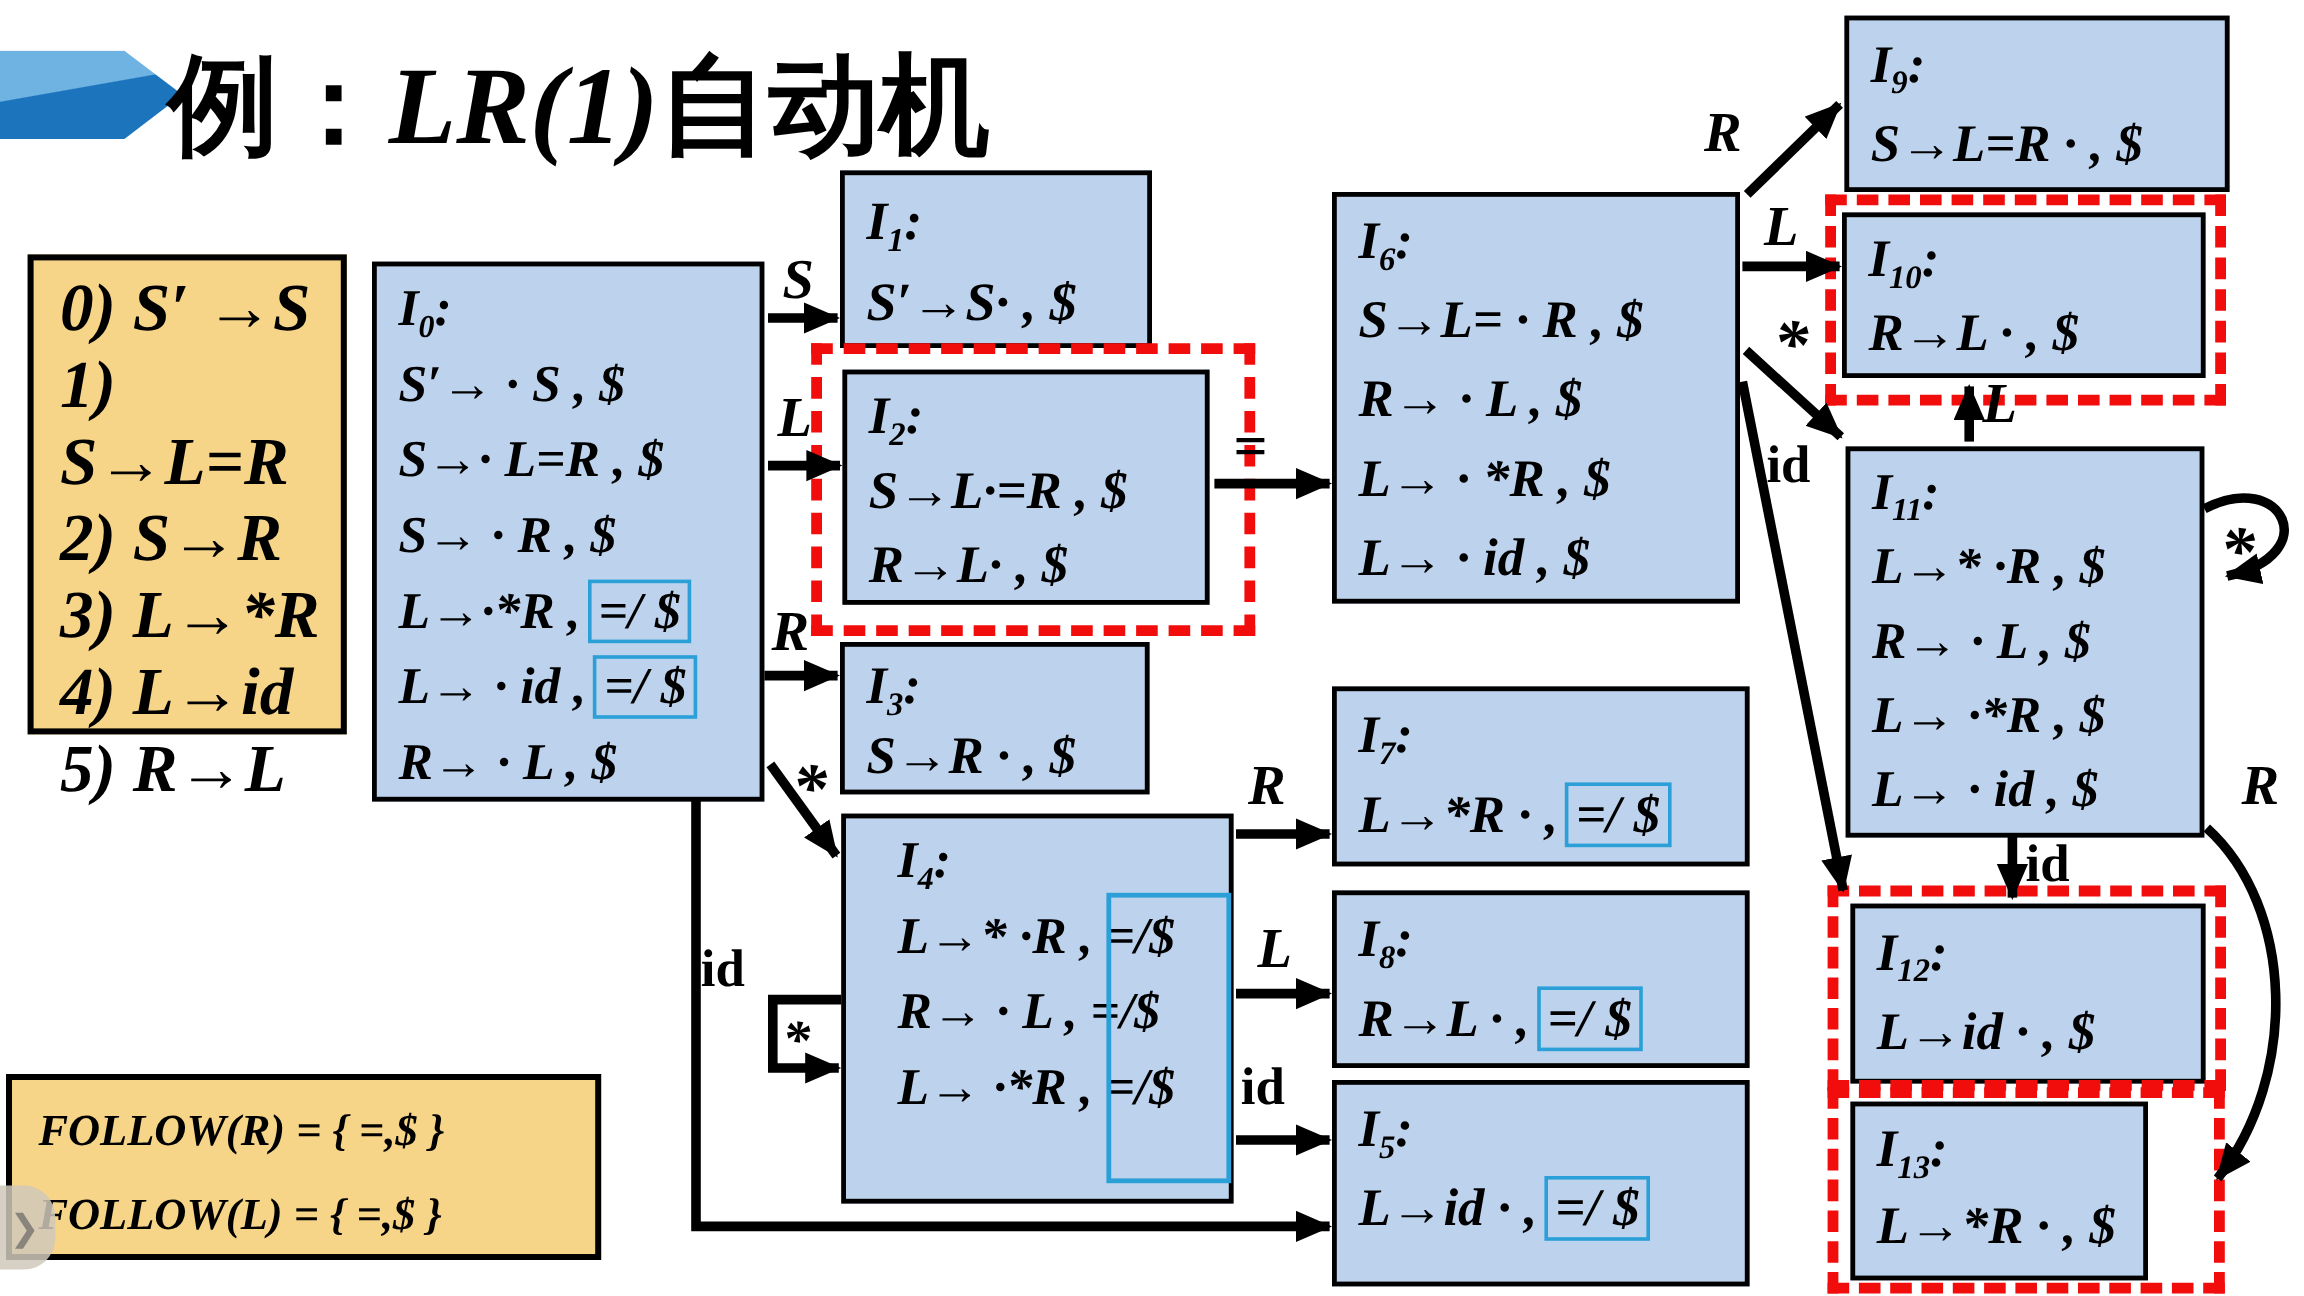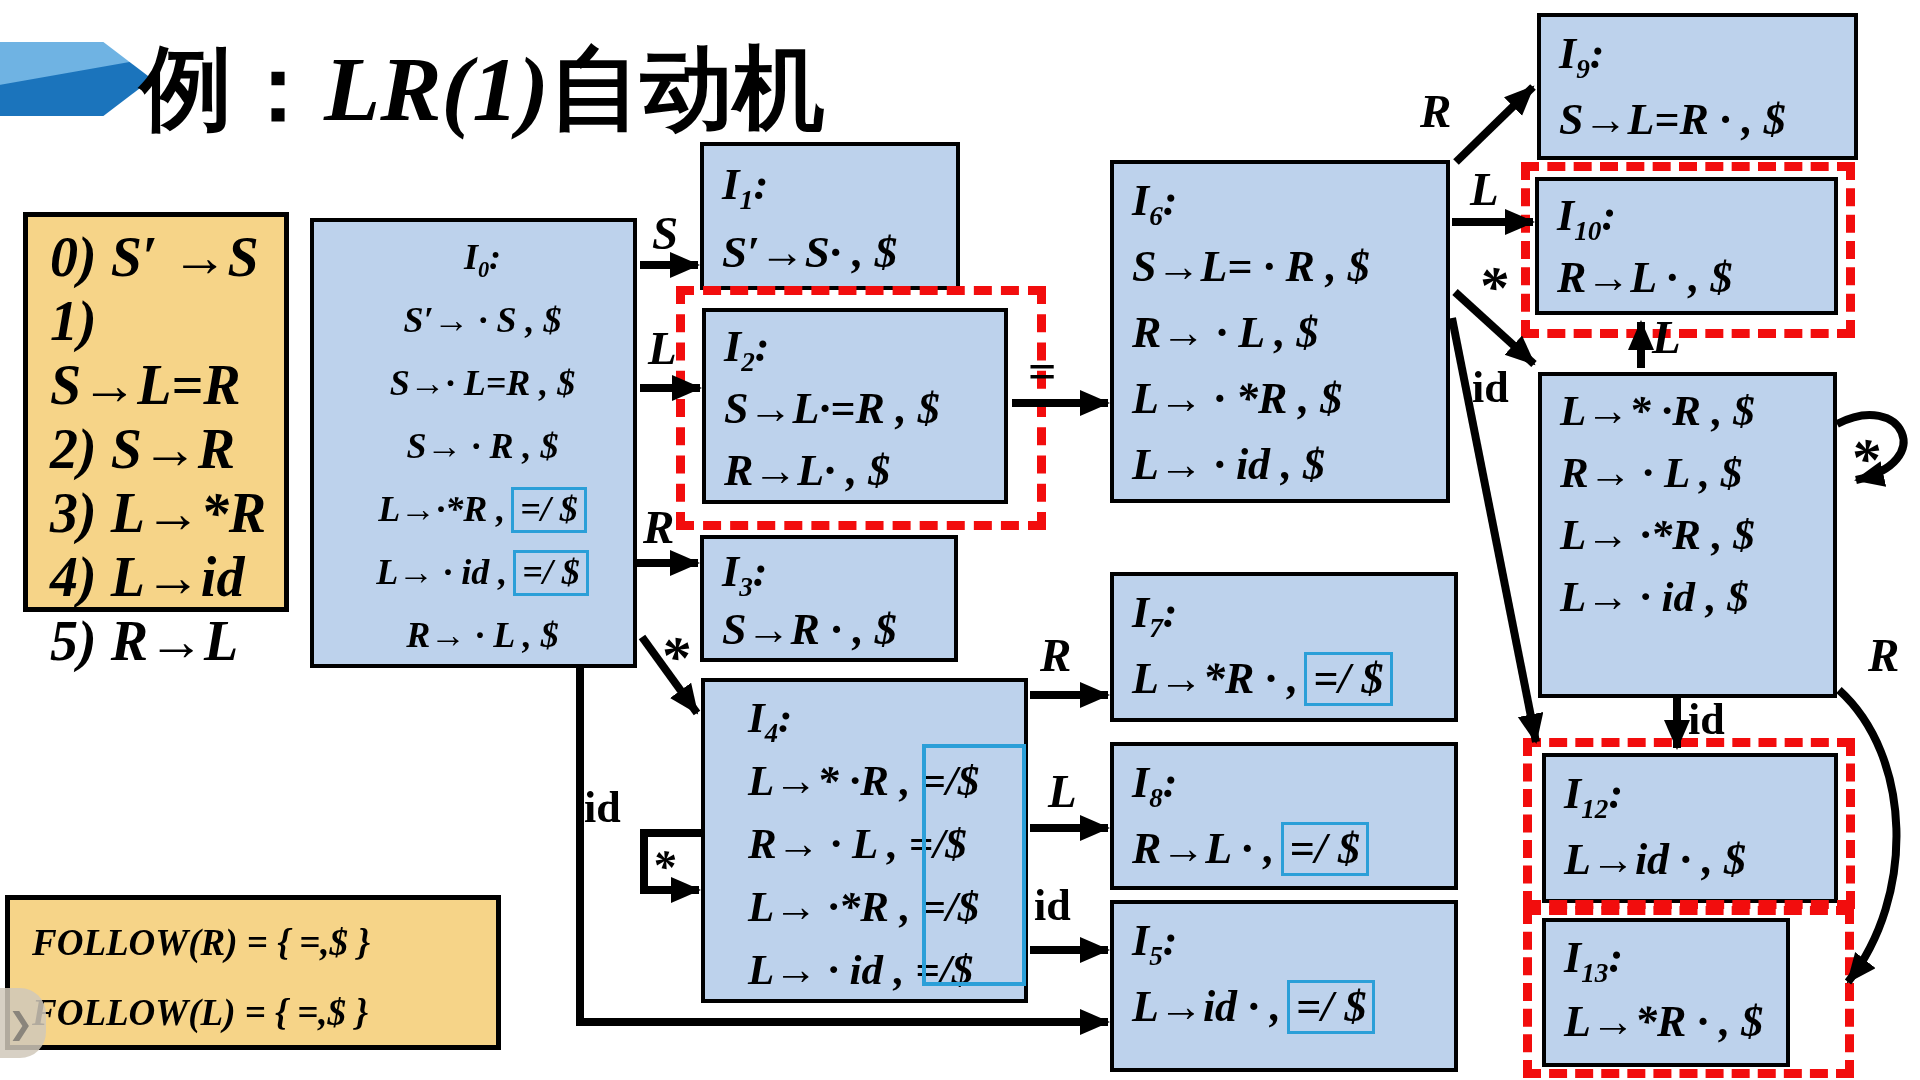--- a/index.html
+++ b/index.html
@@ -44,21 +44,21 @@
   <div class="line">3) L→*R</div>
   <div class="line">4) L→id</div>
   <div class="line">5) R→L</div>
 </div>
 
 <div class="tan" style="left:5px;top:895px;width:496px;height:155px;font-size:37px;line-height:70px;">
   <div class="line">FOLLOW(R) = { =,$ }</div>
   <div class="line">FOLLOW(L) = { =,$ }</div>
 </div>
 
-<div class="box" style="left:310px;top:218px;width:327px;height:450px;line-height:63px;font-size:36px;text-align:center;">
+<div class="box" style="left:310px;top:218px;width:327px;height:450px;line-height:63px;font-size:43px;">
   <div class="line"><span>I</span><sub>0</sub><span>:</span></div>
   <div class="line"><span>S′→ · S , $</span></div>
   <div class="line"><span>S→· L=R , $</span></div>
   <div class="line"><span>S→ · R , $</span></div>
   <div class="line"><span>L→·*R ,</span><span class="hl">=/ $</span></div>
   <div class="line"><span>L→ · id ,</span><span class="hl">=/ $</span></div>
   <div class="line"><span>R→ · L , $</span></div>
 </div>
 
 <div class="box" style="left:700px;top:142px;width:260px;height:148px;line-height:68px;font-size:45px;">
@@ -76,21 +76,20 @@
 <div class="box" style="left:700px;top:535px;width:258px;height:127px;line-height:58px;font-size:44px;">
   <div class="line"><span>I</span><sub>3</sub><span>:</span></div>
   <div class="line"><span>S→R · , $</span></div>
 </div>
 
 <div class="box" style="left:701px;top:678px;width:327px;height:325px;line-height:63px;font-size:43px;padding-left:43px;">
   <div class="line"><span>I</span><sub>4</sub><span>:</span></div>
   <div class="line"><span>L→* ·R , =/$</span></div>
   <div class="line"><span>R→ · L , =/$</span></div>
   <div class="line"><span>L→ ·*R , =/$</span></div>
-  <div class="line"><span>L→ · id , =/$</span></div>
 </div>
 <div class="cyanrect" style="left:922px;top:744px;width:104px;height:242px;"></div>
 
 <div class="box" style="left:1110px;top:160px;width:340px;height:343px;line-height:66px;font-size:44px;">
   <div class="line"><span>I</span><sub>6</sub><span>:</span></div>
   <div class="line"><span>S→L= · R , $</span></div>
   <div class="line"><span>R→ · L , $</span></div>
   <div class="line"><span>L→ · *R , $</span></div>
   <div class="line"><span>L→ · id , $</span></div>
 </div>
@@ -115,20 +114,21 @@
   <div class="line"><span>S→L=R · , $</span></div>
 </div>
 
 <div class="dashed" style="left:1521px;top:162px;width:334px;height:176px;"></div>
 <div class="box" style="left:1535px;top:177px;width:303px;height:138px;line-height:62px;font-size:44px;">
   <div class="line"><span>I</span><sub>10</sub><span>:</span></div>
   <div class="line"><span>R→L · , $</span></div>
 </div>
 
 <div class="box" style="left:1538px;top:372px;width:299px;height:326px;line-height:62px;font-size:43px;">
+  <div class="line"><span>I</span><sub>11</sub><span>:</span></div>
   <div class="line"><span>L→* ·R , $</span></div>
   <div class="line"><span>R→ · L , $</span></div>
   <div class="line"><span>L→ ·*R , $</span></div>
   <div class="line"><span>L→ · id , $</span></div>
 </div>
 
 <div class="dashed" style="left:1523px;top:738px;width:332px;height:171px;"></div>
 <div class="box" style="left:1542px;top:753px;width:296px;height:150px;line-height:66px;font-size:44px;">
   <div class="line"><span>I</span><sub>12</sub><span>:</span></div>
   <div class="line"><span>L→id · , $</span></div>

